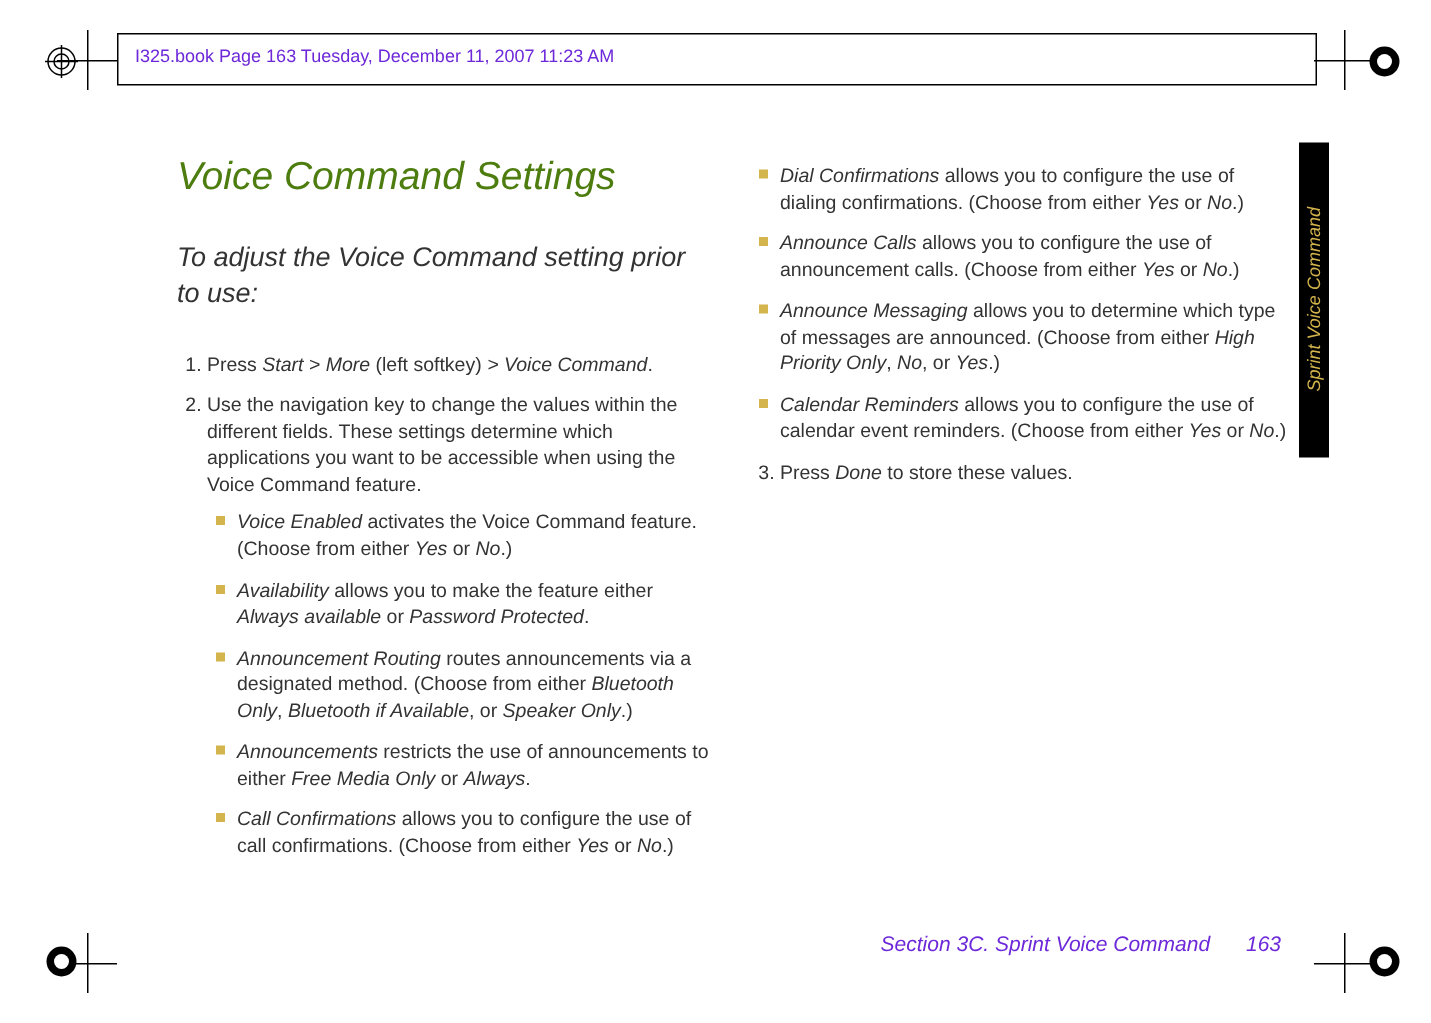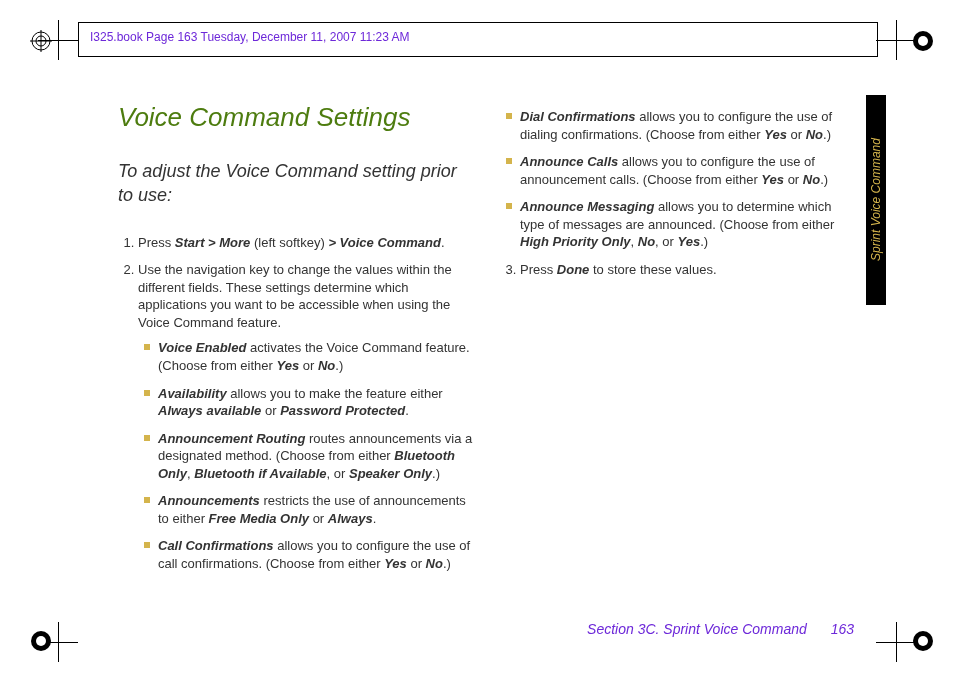--- a/index.html
+++ b/index.html
@@ -96,21 +96,21 @@
     padding-left: 14px;
     margin-bottom: 10px;
   }
   ul.sub > li::before {
     content: "";
     position: absolute;
     left: 0; top: 5px;
     width: 6px; height: 6px;
     background: #d4b44c;
   }
-  .bi { font-weight: bold; font-style: italic; }
+  .bi { font-weight: normal; font-style: italic; }
   .footer {
     position: absolute;
     bottom: 45px;
     left: 0; right: 100px;
     text-align: right;
     font-style: italic;
     font-size: 14px;
     color: #6d28d9;
   }
   .footer .pagenum { font-weight: normal; margin-left: 20px; }
@@ -207,20 +207,23 @@
     <ul class="sub" style="margin-top:8px;">
       <li>
         <span class="bi">Dial Confirmations</span><span> allows you to configure the use of dialing confirmations. (Choose from either </span><span class="bi">Yes</span><span> or </span><span class="bi">No</span><span>.)</span>
       </li>
       <li>
         <span class="bi">Announce Calls</span><span> allows you to configure the use of announcement calls. (Choose from either </span><span class="bi">Yes</span><span> or </span><span class="bi">No</span><span>.)</span>
       </li>
       <li>
         <span class="bi">Announce Messaging</span><span> allows you to determine which type of messages are announced. (Choose from either </span><span class="bi">High Priority Only</span><span>, </span><span class="bi">No</span><span>, or </span><span class="bi">Yes</span><span>.)</span>
       </li>
+      <li>
+        <span class="bi">Calendar Reminders</span><span> allows you to configure the use of calendar event reminders. (Choose from either </span><span class="bi">Yes</span><span> or </span><span class="bi">No</span><span>.)</span>
+      </li>
     </ul>
     <ol class="steps" start="3" style="margin-top:0;">
       <li>
         <span>Press </span><span class="bi">Done</span><span> to store these values.</span>
       </li>
     </ol>
   </div>
 </div>
 
 <div class="footer">

